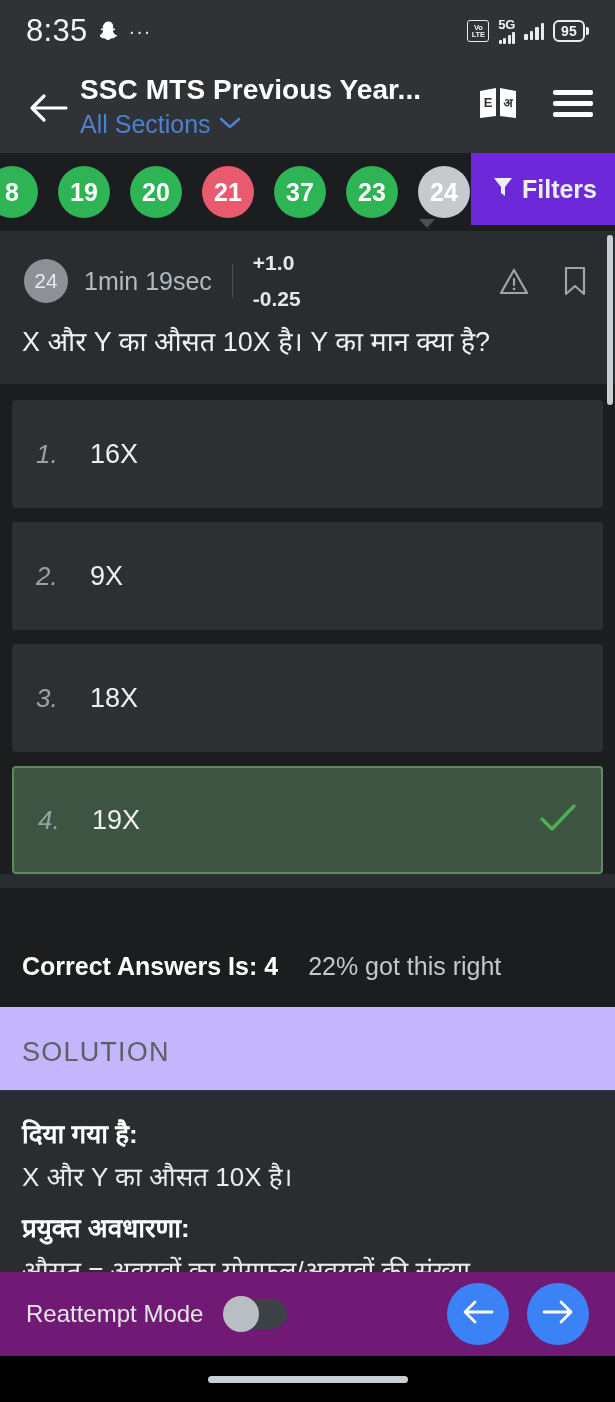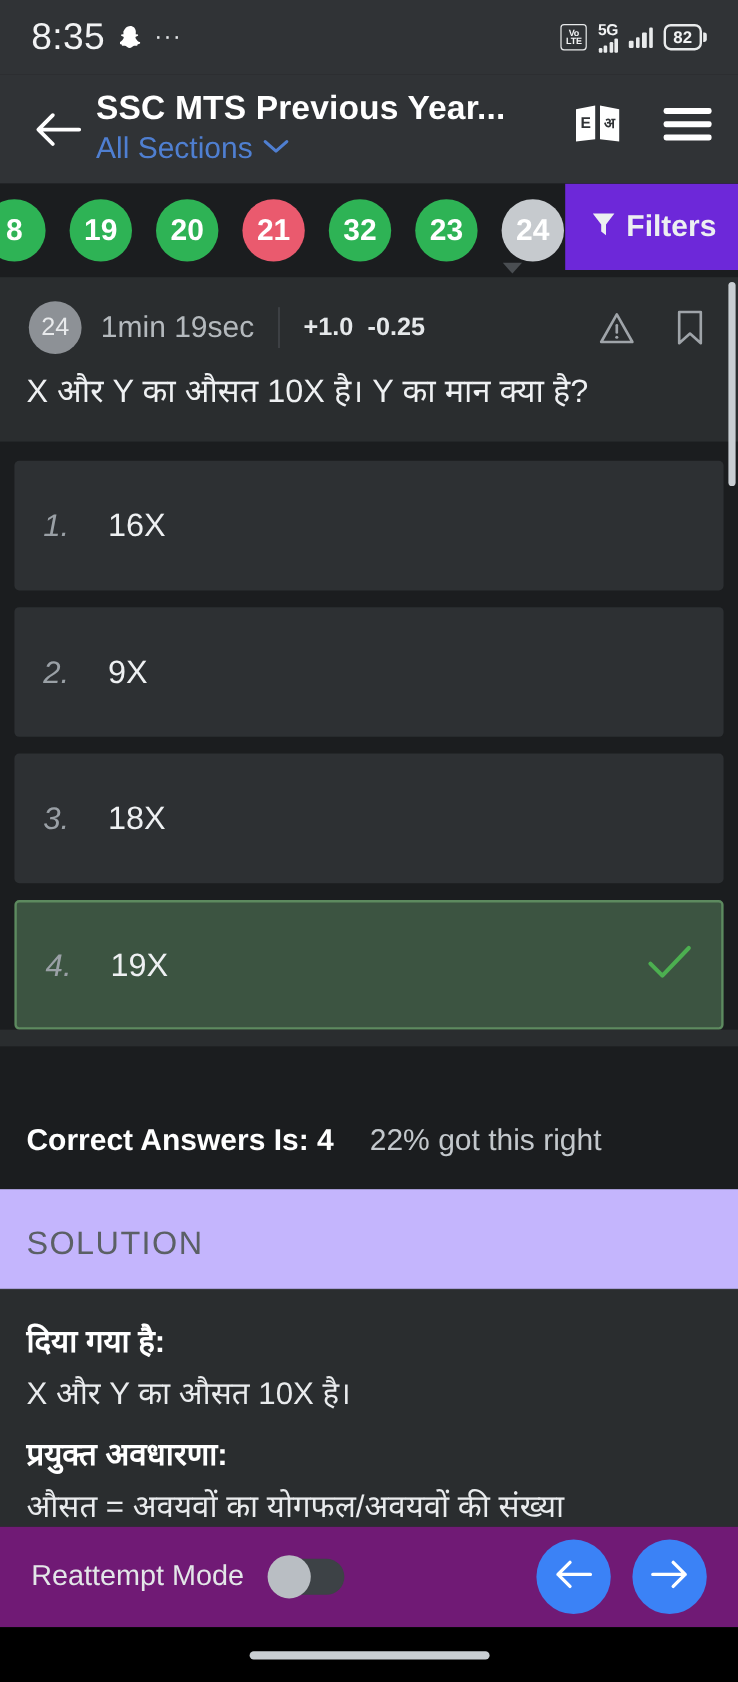--- a/index.html
+++ b/index.html
@@ -72,21 +72,21 @@
   
   .body { flex:1 1 auto; position:relative; background:#2a2d2f; overflow:hidden; }
   .scrollthumb { position:absolute; right:2px; top:4px; width:6px; height:170px;
                  background:#c9ced3; border-radius:3px; }
 
   .qmeta { display:flex; align-items:center; padding:20px 24px 4px 24px; }
   .qbadge { width:44px; height:44px; border-radius:50%; background:#8d9196; color:#e8eaec;
             display:flex; align-items:center; justify-content:center; font-size:21px; font-weight:500; flex:0 0 auto; }
   .qtime { font-size:25px; color:#b4b9bd; margin-left:16px; font-weight:400; }
   .vdiv { width:1px; height:34px; background:#4b4f53; margin:0 20px; }
-  .marks { display:flex; gap:12px; font-size:21px; color:#e5e8ea; font-weight:600; }
+  .marks { display:flex; gap:12px; font-size:21px; color:#e5e8ea; font-weight:600;flex-direction:column; }
   .qmeta-actions { margin-left:auto; display:flex; align-items:center; gap:34px; padding-right:4px; }
   .ico-btn { cursor:pointer; display:flex; align-items:center; justify-content:center; }
 
   .qtext { font-size:27px; color:#eef0f2; padding:8px 22px 22px 22px; line-height:1.45; }
 
   .opts { background:#1b1d1f; padding:16px 0 0 0; }
   .opt { background:#2d3033; margin:0 12px 14px 12px; border-radius:4px; min-height:108px;
          display:flex; align-items:center; padding:0 24px; cursor:pointer; }
   .opt.correct { background:#3c5441; border:2px solid #5d8a5f; }
   .opt-num { font-size:26px; color:#9aa0a6; font-style:italic; width:54px; flex:0 0 auto; }
@@ -149,21 +149,21 @@
             <i></i>
           </span>
       </span>
       <span class="bars2">
           <i></i>
           <i></i>
           <i></i>
           <i></i>
         </span>
       <span class="batt">
-        <span class="batt-body">82</span>
+        <span class="batt-body">95</span>
         <span class="batt-cap"></span>
       </span>
     </div>
   </div>
 
   <div class="header">
     <div class="back-btn">
       <span>
         <svg width="40" height="32" viewBox="0 0 40 32">
             <path d="M16 4 L4 16 L16 28 M4 16 H38" stroke="#ffffff" stroke-width="3.2" fill="none" stroke-linecap="round" stroke-linejoin="round"></path>
@@ -197,21 +197,21 @@
         </div>
     </div>
   </div>
 
   <div class="chipstrip">
     <div class="chips">
       <div class="chip green">8</div>
       <div class="chip green">19</div>
       <div class="chip green">20</div>
       <div class="chip red">21</div>
-      <div class="chip green">32</div>
+      <div class="chip green">37</div>
       <div class="chip green">23</div>
       <div class="chip grey">24</div>
       <div class="chip grey"></div>
     </div>
     <div class="chip-current-marker"></div>
     <div class="filters-btn">
       <span>
         <svg width="20" height="22" viewBox="0 0 20 22">
             <path d="M1 2 H19 L12 11 V20 L8 17 V11 Z" fill="#eceff1"></path>
           </svg>

